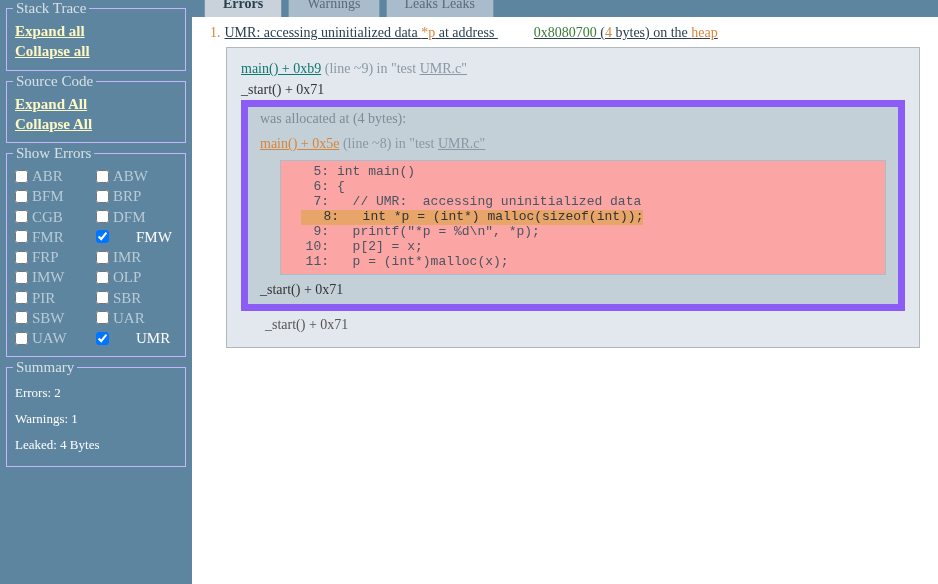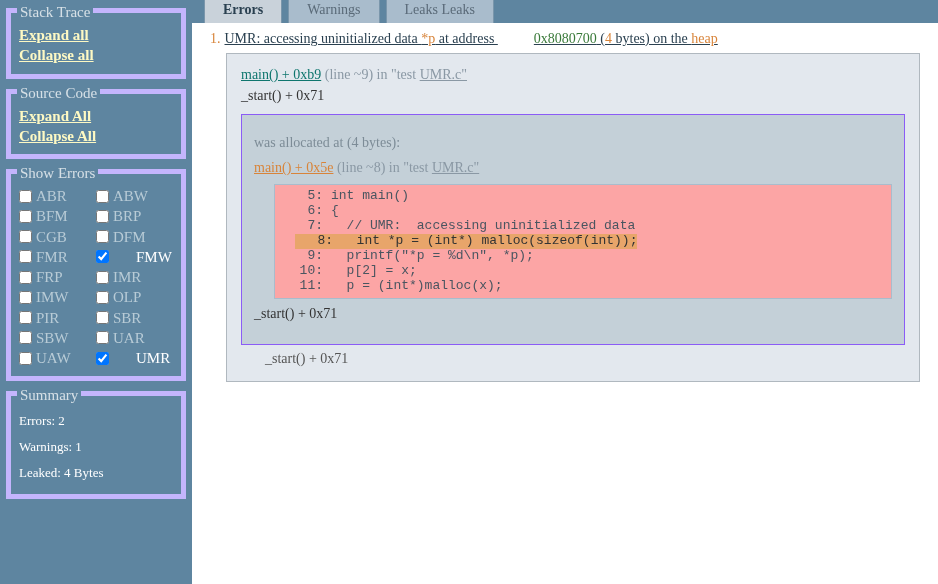--- a/index.html
+++ b/index.html
@@ -13,21 +13,21 @@
   overflow: hidden;
 }
 .sidebar {
   width: 192px;
   background: #5e85a0;
   color: #fff;
   padding: 8px 6px;
   flex-shrink: 0;
 }
 .fieldset {
-  border: 5px solid #c4b5fd;
+  border: 1px solid #c4b5fd;
   margin-bottom: 10px;
   padding: 6px 8px 8px 8px;
   position: relative;
 }
 .fieldset .legend {
   position: relative;
   top: -14px;
   left: -2px;
   background: #5e85a0;
   padding: 0 3px;
@@ -58,21 +58,21 @@
 .errlist .on { color: #fff; gap: 23px; }
 .summary-line { font-size: 13px; line-height: 2.0; }
 .main {
   flex: 1;
   background: #fff;
   display: flex;
   flex-direction: column;
 }
 .tabbar {
   background: #5e85a0;
-  height: 23px;
+  height: 17px;
   display: flex;
   align-items: flex-end;
   padding-left: 12px;
   gap: 6px;
 }
 .tab {
   background: #a9bccc;
   color: #5a6a78;
   padding: 5px 18px;
   border: 1px solid #7a96ab;
@@ -97,23 +97,23 @@
   background: #e3e8ee;
   margin: 6px 0 0 16px;
   padding: 10px 14px 14px 14px;
 }
 .trace-line { color: #333; font-size: 14px; line-height: 1.5; }
 .trace-line .func { text-decoration: underline; color: #0f766e; }
 .trace-line .grey { color: #8a98a4; }
 .trace-line .grey a { color: #8a98a4; text-decoration: underline; }
 .alloc-box {
   background: #c4d0d8;
-  border: 1px solid #8b5cf6;
-  margin-top: 8px;
-  padding: 20px 12px;
+  border: 7px solid #8b5cf6;
+  margin-top: 0;
+  padding: 4px 12px;
 }
 .alloc-title { color: #7d8c97; margin-bottom: 6px; font-size: 14px; }
 .alloc-trace { color: #333; margin-bottom: 6px; }
 .alloc-trace .func { color: #d8843a; text-decoration: underline; }
 .code-box {
   background: #fca5a5;
   border: 1px solid #a9bccc;
   padding: 4px 0;
   margin: 6px 0 4px 20px;
   font-family: 'Courier New', monospace;

